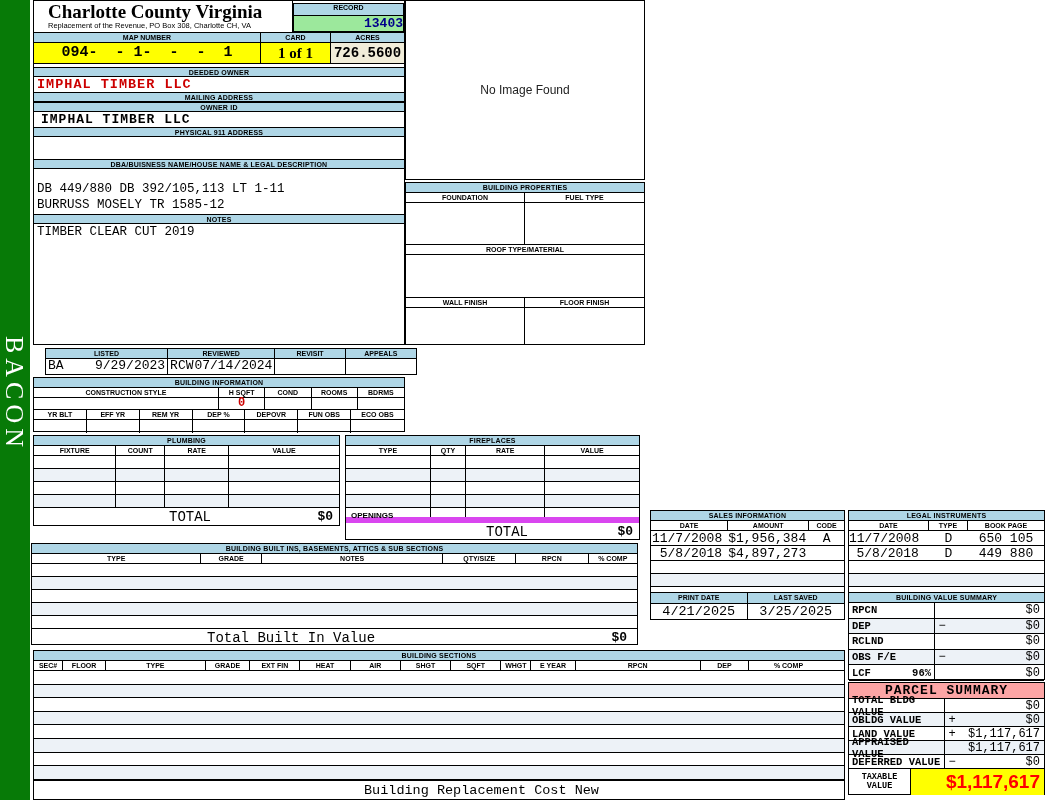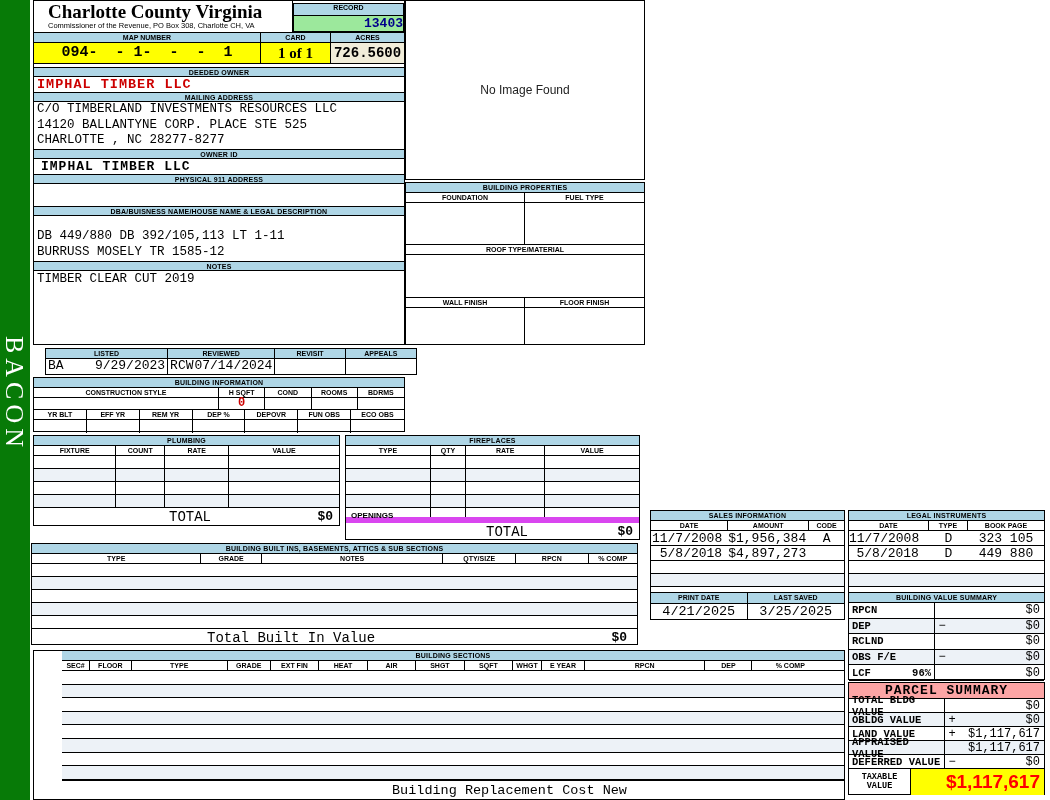--- a/index.html
+++ b/index.html
@@ -102,21 +102,21 @@
   #plumb{left:33px;top:435px;width:307px;height:91px;}
   #fire{left:345px;top:435px;width:295px;height:105px;}
   .erow.h13{height:13px;}
   .tot-row{display:flex;align-items:center;height:17px;font:14px "Liberation Mono","DejaVu Sans Mono",monospace;}
   .tot-row b{margin-left:auto;font:bold 13px "Liberation Mono","DejaVu Sans Mono",monospace;padding-right:6px;}
   .open-row{display:flex;height:15px;border-bottom:6px solid #d946ef;align-items:center;}
   .open-row span{height:100%;border-right:1px solid #000;line-height:14px;}
   .open-row span:last-child{border-right:none;}
   .open-lbl{padding-left:5px;font:bold 8px "Liberation Sans",sans-serif;line-height:15px !important;}
   #builtins{left:31px;top:543px;width:607px;height:102px;}
-  #bsections{left:33px;top:650px;width:812px;height:150px;padding-left:28px;}
+  #bsections{left:33px;top:650px;width:812px;height:150px;}
   .bs-erow{height:13.6px;}
   .foot-row{display:flex;align-items:center;height:20px;border-top:1px solid #000;
     font:13.5px "Liberation Mono","DejaVu Sans Mono",monospace;}
   #no-image{left:405px;top:0;width:240px;height:180px;display:flex;align-items:center;justify-content:center;
     font:12px "Liberation Sans",sans-serif;color:#222;}
   #bprops{left:405px;top:182px;width:240px;height:163px;}
   .bp-empty{display:flex;}
   .bp-empty i{display:block;width:50%;border-right:1px solid #000;}
   #sales{left:650px;top:510px;width:195px;height:85px;}
   #legal{left:848px;top:510px;width:197px;height:85px;}
@@ -143,45 +143,40 @@
 <body>
 
 <div id="sidebar" class="abs">
   <div id="bacon">BACON</div>
 </div>
 
 <div id="form-top" class="box">
   <div class="hdr-row">
     <div class="hdr-title">
       <div class="county">Charlotte County Virginia</div>
-      <div class="subtitle">Commissioner of the Revenue, PO Box 308, Charlotte CH, VA</div>
+      <div class="subtitle">Replacement of the Revenue, PO Box 308, Charlotte CH, VA</div>
     </div>
     <div class="rec-box">
       <div class="rec-label">RECORD</div>
       <div class="rec-val">13403</div>
     </div>
   </div>
   <div class="cols blue map-w">
     <span>MAP NUMBER</span>
     <span>CARD</span>
     <span>ACRES</span>
   </div>
   <div class="map-vals map-w">
     <span class="map-num">094-  - 1-  -  -  1</span>
     <span class="card-val">1 of 1</span>
     <span class="acres-val">726.5600</span>
   </div>
   <div class="sec-h" style="margin-top:3px;">DEEDED OWNER</div>
   <div class="owner-red">IMPHAL TIMBER LLC</div>
   <div class="sec-h">MAILING ADDRESS</div>
-  <div class="addr">
-      <div>C/O TIMBERLAND INVESTMENTS RESOURCES LLC</div>
-      <div>14120 BALLANTYNE CORP. PLACE STE 525</div>
-      <div>CHARLOTTE , NC 28277-8277</div>
-    </div>
   <div class="sec-h">OWNER ID</div>
   <div class="ownerid">IMPHAL TIMBER LLC</div>
   <div class="sec-h">PHYSICAL 911 ADDRESS</div>
   <div class="phys"></div>
   <div class="sec-h" style="margin-top:4px;">DBA/BUISNESS NAME/HOUSE NAME &amp; LEGAL DESCRIPTION</div>
   <div class="dba-cnt">
       <div>DB 449/880 DB 392/105,113 LT 1-11</div>
       <div>BURRUSS MOSELY TR 1585-12</div>
     </div>
   <div class="sec-h">NOTES</div>
@@ -609,21 +604,21 @@
   <div class="title-bar">LEGAL INSTRUMENTS</div>
   <div class="cols legal-w">
       <span>DATE</span>
       <span>TYPE</span>
       <span>BOOK PAGE</span>
     </div>
   <div>
       <div class="drow legal-w">
         <span>11/7/2008</span>
         <span>D</span>
-        <span>323 105</span>
+        <span>650 105</span>
       </div>
       <div class="drow legal-w">
         <span>5/8/2018</span>
         <span>D</span>
         <span>449 880</span>
       </div>
     </div>
   <div class="erows nov">
       <div class="erow h13 legal-w">
         <span></span>

